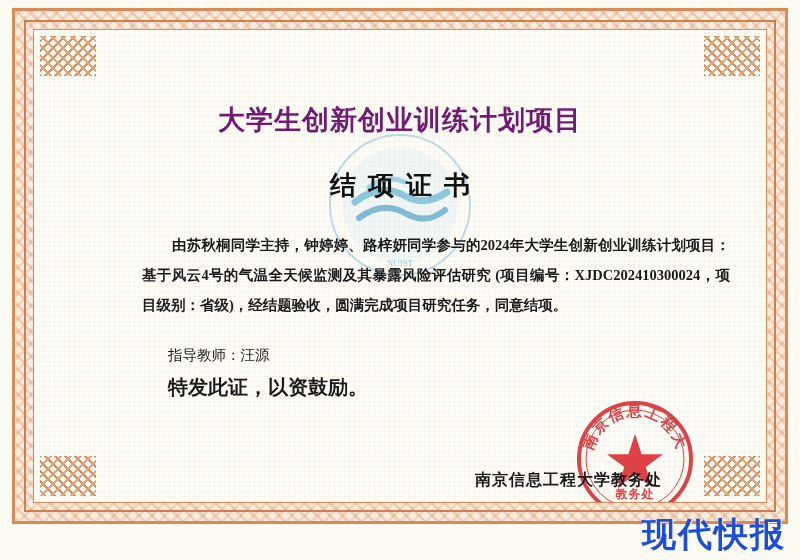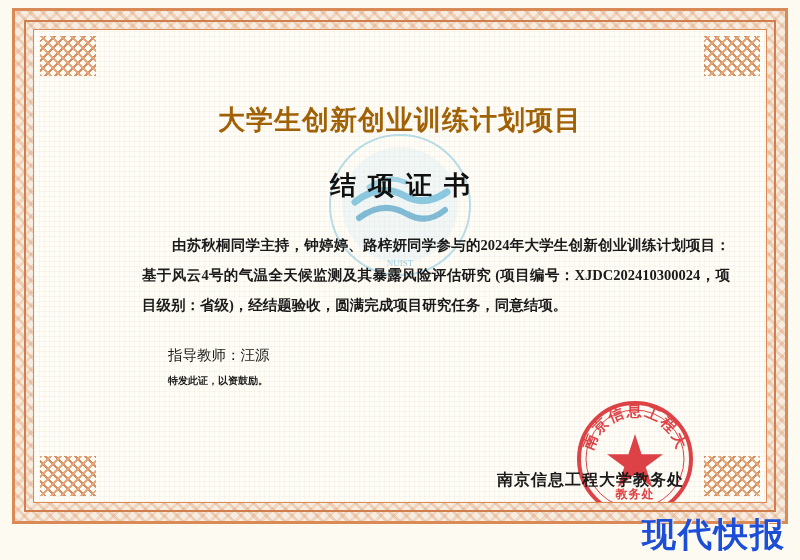--- a/index.html
+++ b/index.html
@@ -103,21 +103,21 @@
   .title-main {
     position: absolute;
     top: 72px;
     left: 0;
     right: 0;
     text-align: center;
     font-family: "Liberation Serif", "DejaVu Serif", serif;
     font-weight: bold;
     font-size: 27px;
     letter-spacing: 1px;
-    color: #a16207;
+    color: #701a75;
   }
   .title-sub {
     position: absolute;
     top: 138px;
     left: 0;
     right: 0;
     text-align: center;
     font-family: "Liberation Serif", "DejaVu Serif", serif;
     font-weight: bold;
     font-size: 26px;
@@ -151,29 +151,29 @@
     font-family: "Liberation Serif", "DejaVu Serif", serif;
     font-size: 14.5px;
     font-weight: normal;
     color: #1a1a1a;
   }
   .award-line {
     position: absolute;
     top: 344px;
     left: 134px;
     font-family: "Liberation Serif", "DejaVu Serif", serif;
-    font-size: 10px;
+    font-size: 20px;
     font-weight: bold;
     color: #1a1a1a;
   }
 
   .issuer {
     position: absolute;
     top: 440px;
-    right: 82px;
+    right: 104px;
     font-family: "Liberation Serif", "DejaVu Serif", serif;
     font-size: 16px;
     font-weight: bold;
     letter-spacing: 1px;
     color: #1a1a1a;
   }
 
   
   .seal {
     position: absolute;

